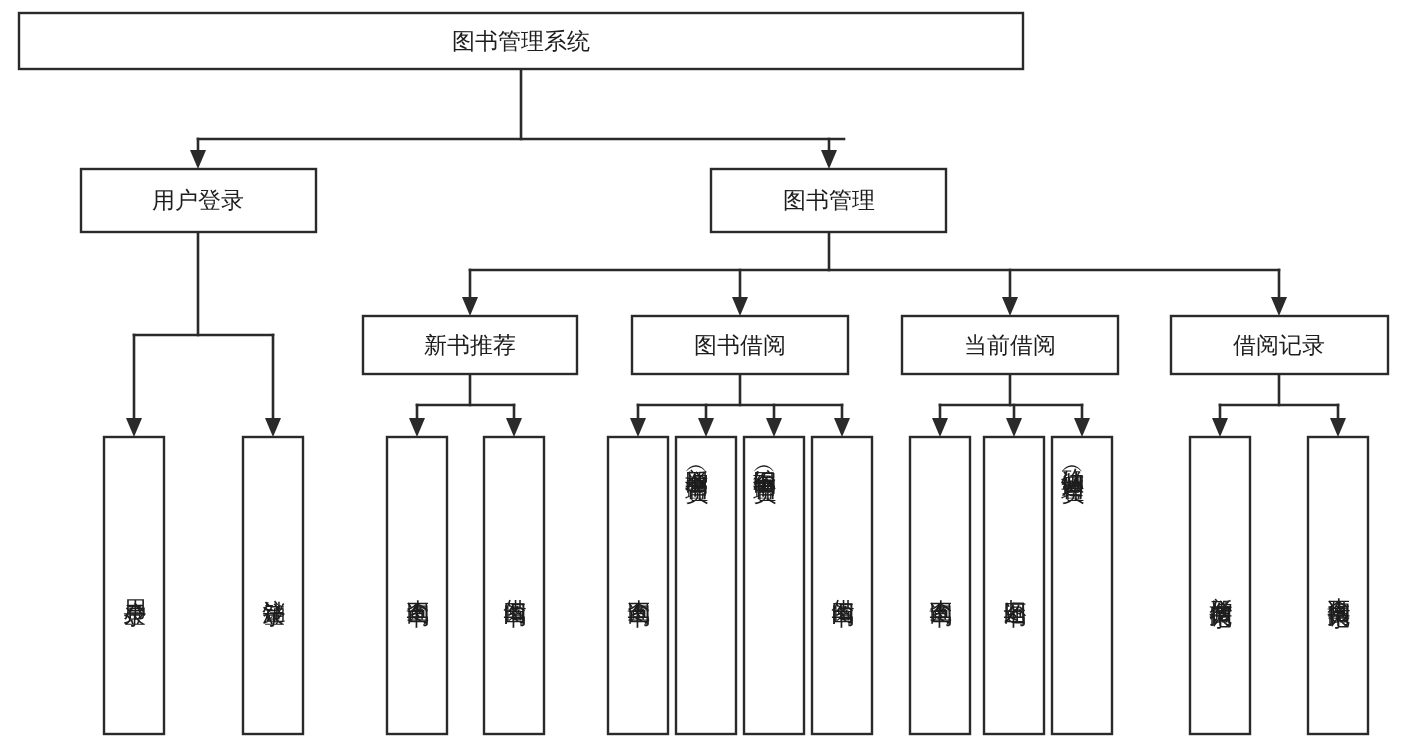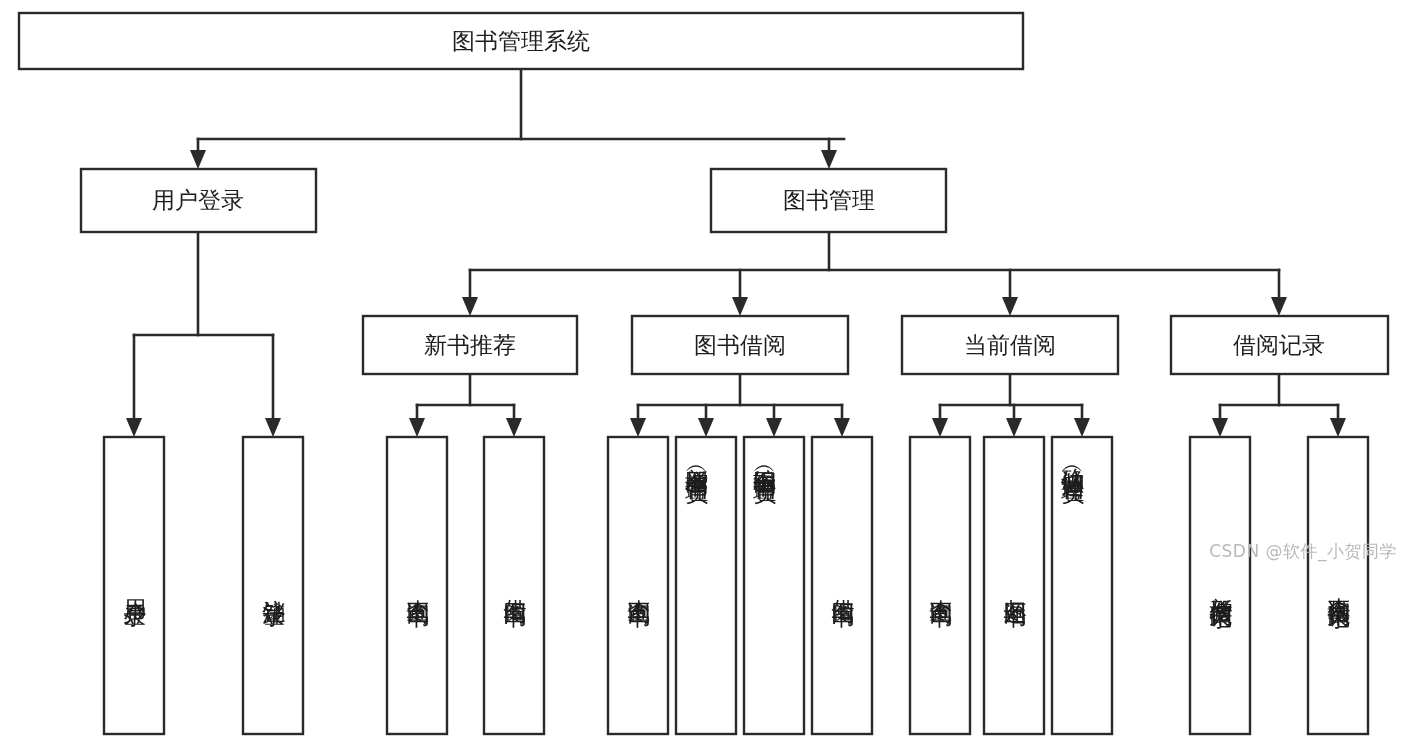--- a/index.html
+++ b/index.html
@@ -226,15 +226,14 @@
       <rect class="node-rect" x="1190" y="437" width="60" height="297"></rect>
       <text class="node-label v" x="1220" y="585">新增借阅记录</text>
     </g>
     <g>
       <rect class="node-rect" x="1308" y="437" width="60" height="297"></rect>
       <text class="node-label v" x="1338" y="585">查询借阅记录</text>
     </g>
 
   </svg>
 
-  <div class="watermark">CSDN @软件_小贺同学</div>
 
 </div>
 
 </body></html>

